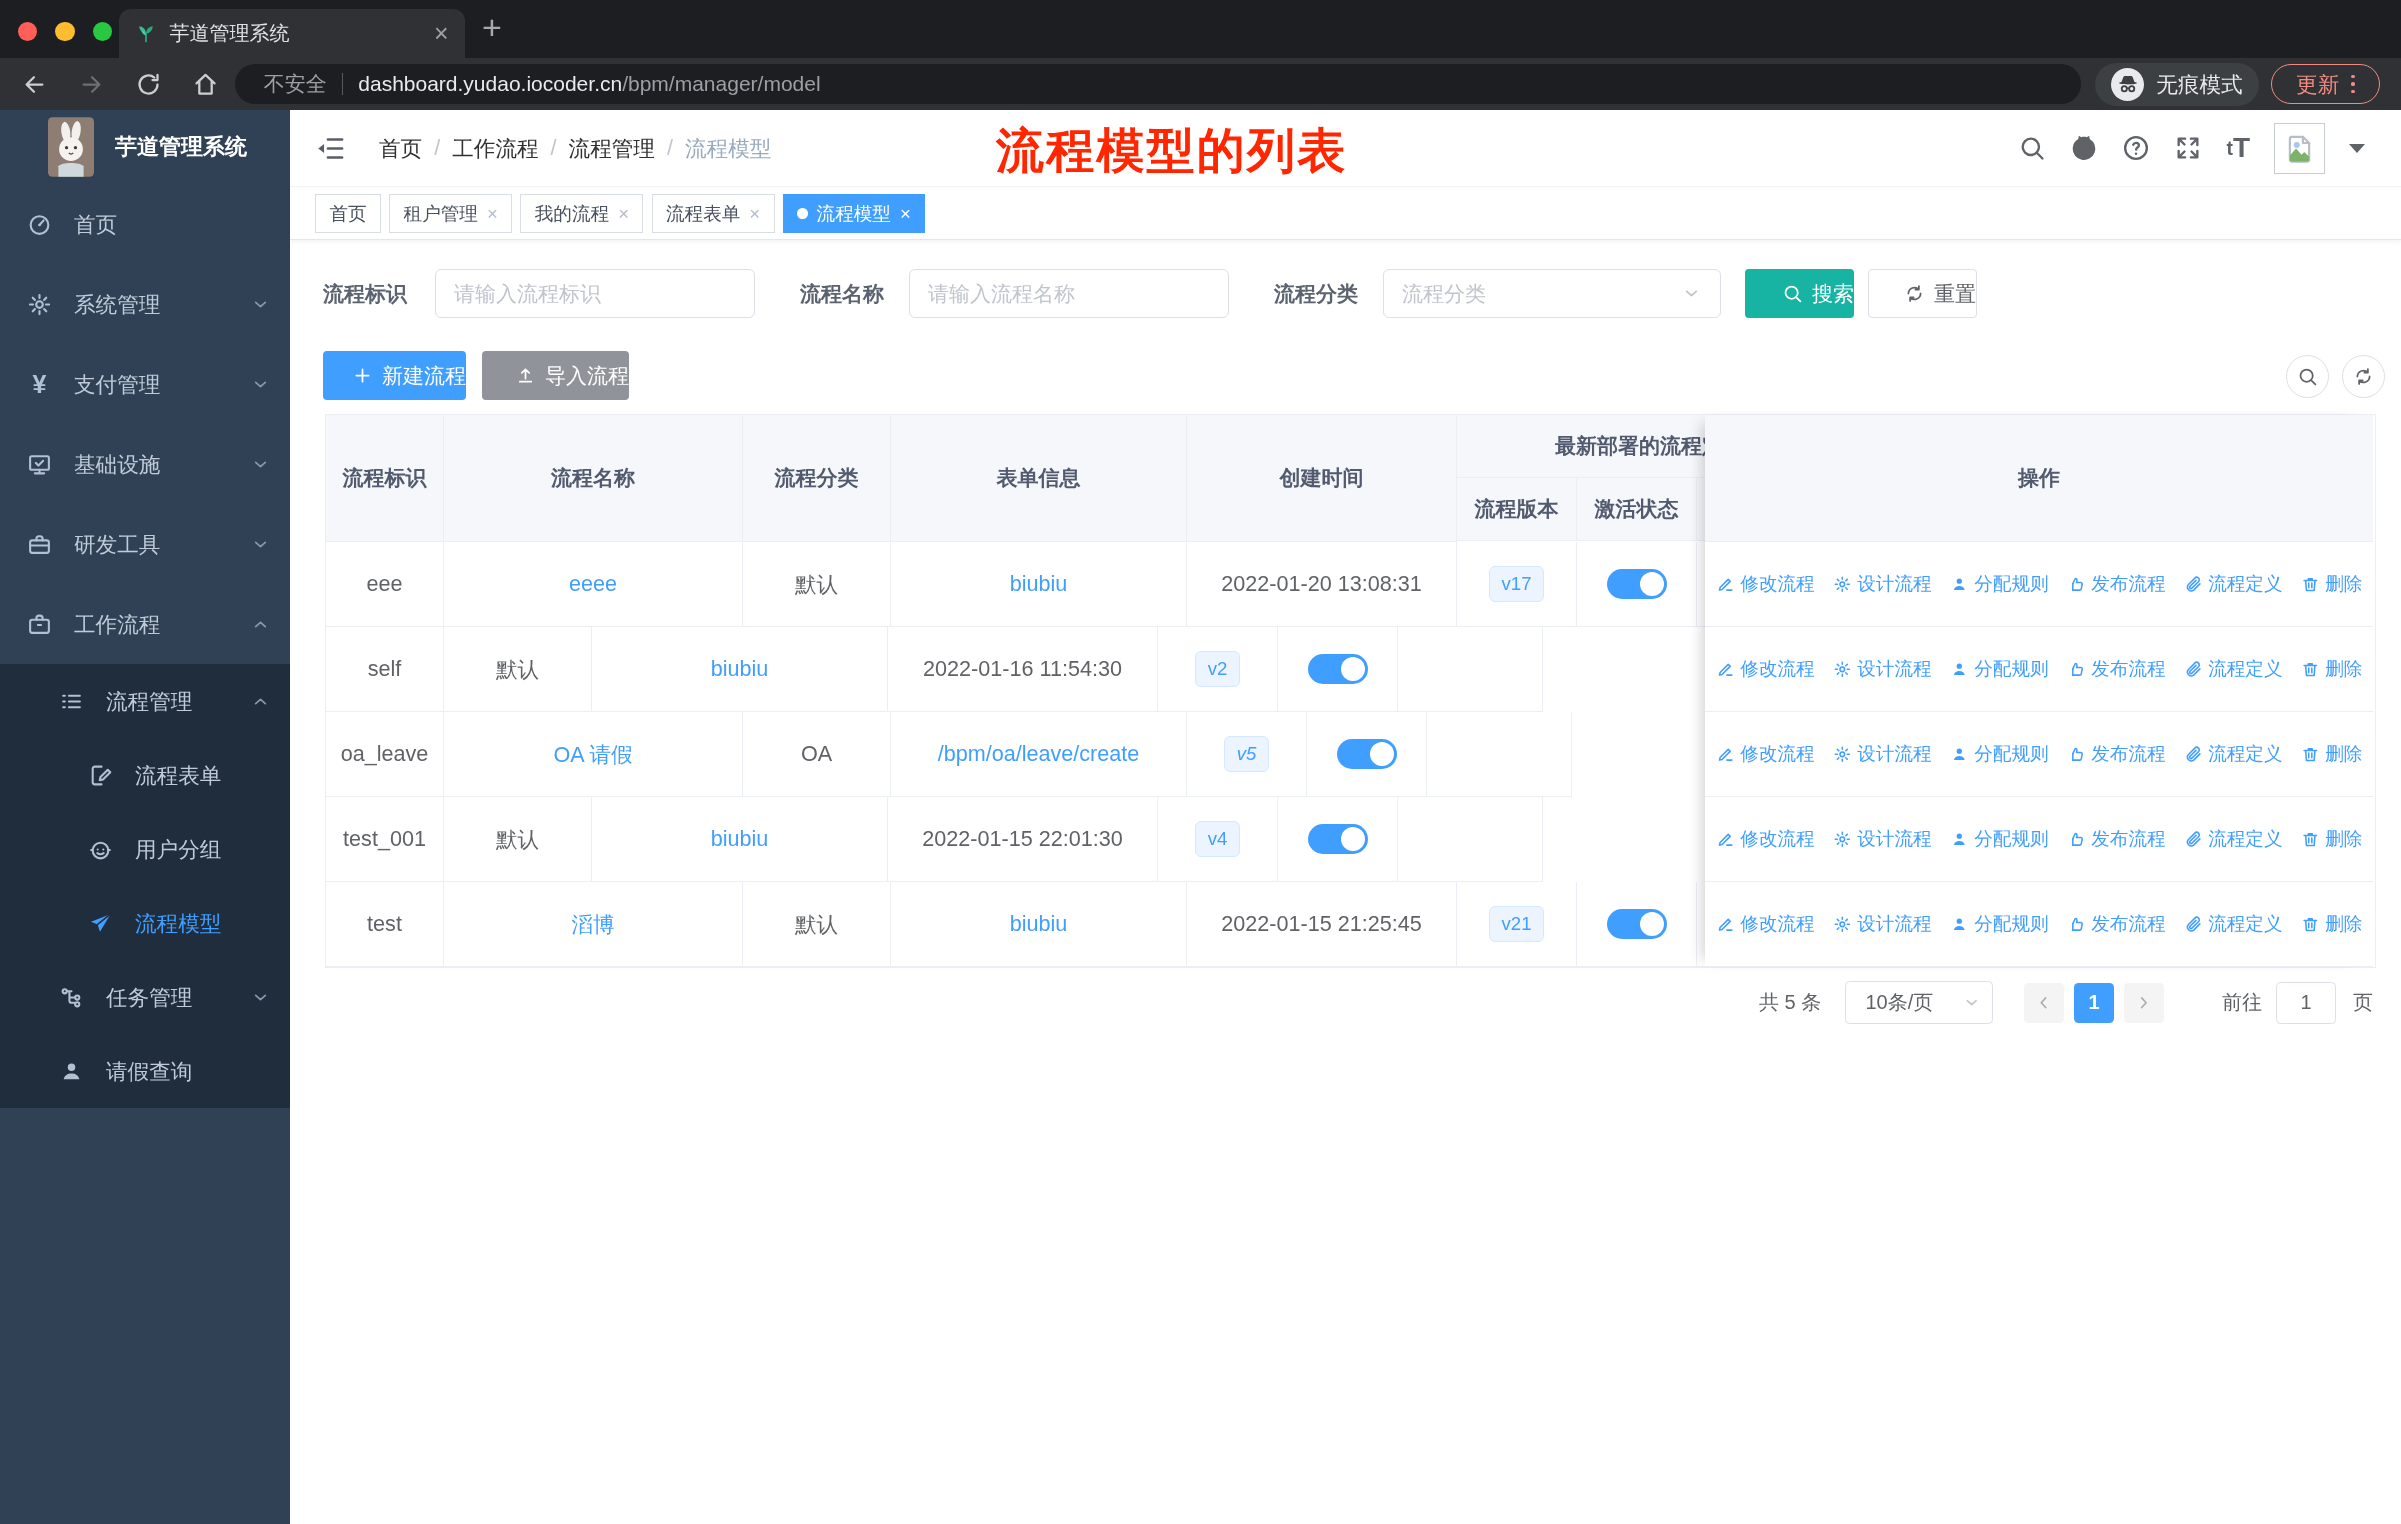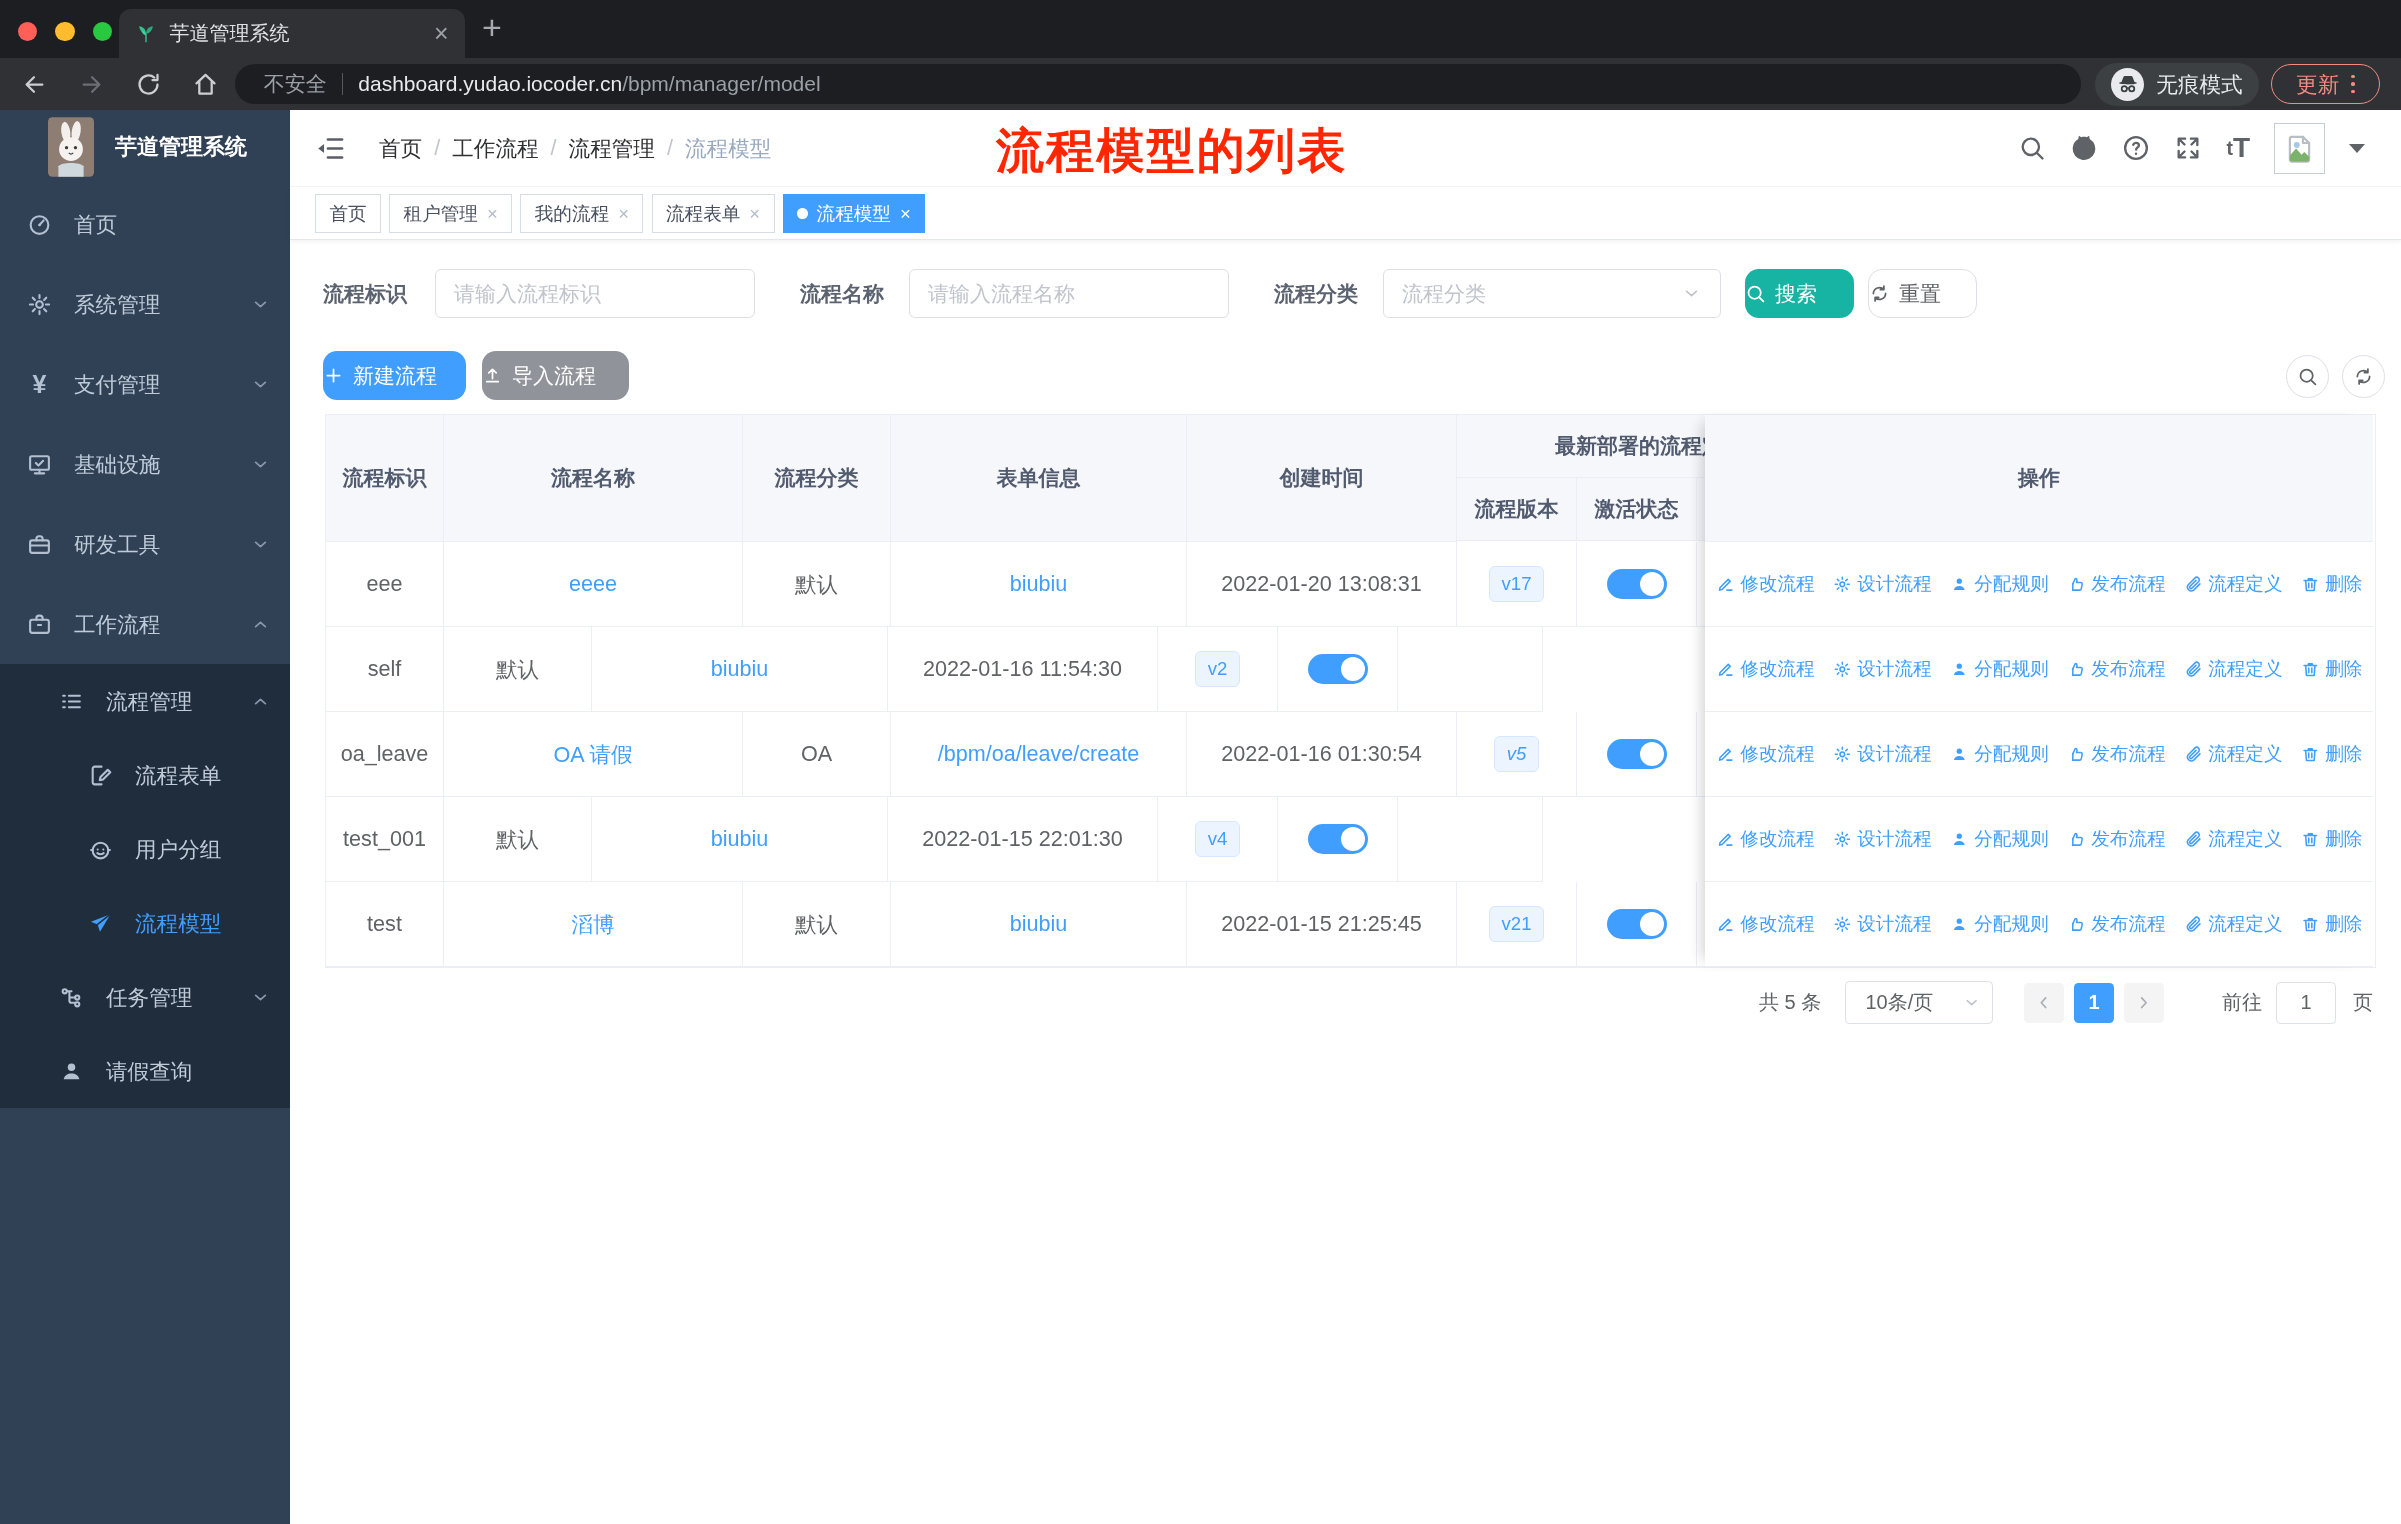--- a/index.html
+++ b/index.html
@@ -86,21 +86,21 @@
   .content{position:absolute;left:290px;top:240px;width:2111px;height:1285px;background:#fff;}
   .filter{position:absolute;top:27px;left:0;right:0;height:54px;font-size:21px;}
   .flabel{position:absolute;line-height:54px;font-weight:600;color:#5c6370;}
   .finput{position:absolute;top:2.2px;height:49px;border:1.5px solid #dcdfe6;border-radius:6px;box-sizing:border-box;
           font-size:21px;color:#606266;padding:0 18px;outline:none;background:#fff;font-family:inherit;}
   .finput::placeholder{color:#c0c4cc;}
   .fselect{position:absolute;top:2.2px;height:49px;border:1.5px solid #dcdfe6;border-radius:6px;box-sizing:border-box;
            display:flex;align-items:center;padding:0 18px;color:#c0c4cc;font-size:21px;background:#fff;}
   .fselect .chevd{margin-left:auto;color:#c0c4cc;}
   .fselect .chevd svg{width:21px;height:21px}
-  .btn{position:absolute;top:2.2px;height:49px;border-radius:14px;display:flex;align-items:center;justify-content:flex-start;
+  .btn{position:absolute;top:2.2px;height:49px;border-radius:4px;display:flex;align-items:center;justify-content:flex-end;
        gap:9px;font-size:21px;box-sizing:border-box;white-space:nowrap;cursor:pointer;}
   .btn svg{width:21px;height:21px}
   .btn-search{background:#17b3a3;color:#fff;}
   .btn-reset{background:#fff;border:1.5px solid #dcdfe6;color:#606266;}
   .actionsrow{position:absolute;top:109px;left:0;right:0;height:57px;}
   .btn-create{background:#409eff;color:#fff;}
   .btn-import{background:#909399;color:#fff;}
   .circle-btn{position:absolute;top:6px;width:43px;height:43px;border:1.5px solid #dcdfe6;border-radius:50%;background:#fff;
               display:flex;align-items:center;justify-content:center;color:#606266;box-sizing:border-box;}
   .circle-btn svg{width:21px;height:21px}
@@ -605,21 +605,20 @@
             </div>
             <div class="trow">
               <div class="td" style="width: 118px;">oa_leave</div>
               <div class="td" style="width: 299px;">
                 <span class="tlink">OA 请假</span>
               </div>
               <div class="td" style="width: 148px;">OA</div>
               <div class="td" style="width: 296px;">
                 <span class="tlink">/bpm/oa/leave/create</span>
               </div>
-              <div class="td" style="width: 270px;">2022-01-16 01:30:54</div>
               <div class="td" style="width: 120px; font-style: italic;">
                 <span class="vbadge">v5</span>
               </div>
               <div class="td" style="width: 120px;">
                 <span class="toggle">
                   <span class="knob"></span>
                 </span>
               </div>
               <div class="td" style="width: 145px;"></div>
             </div>

